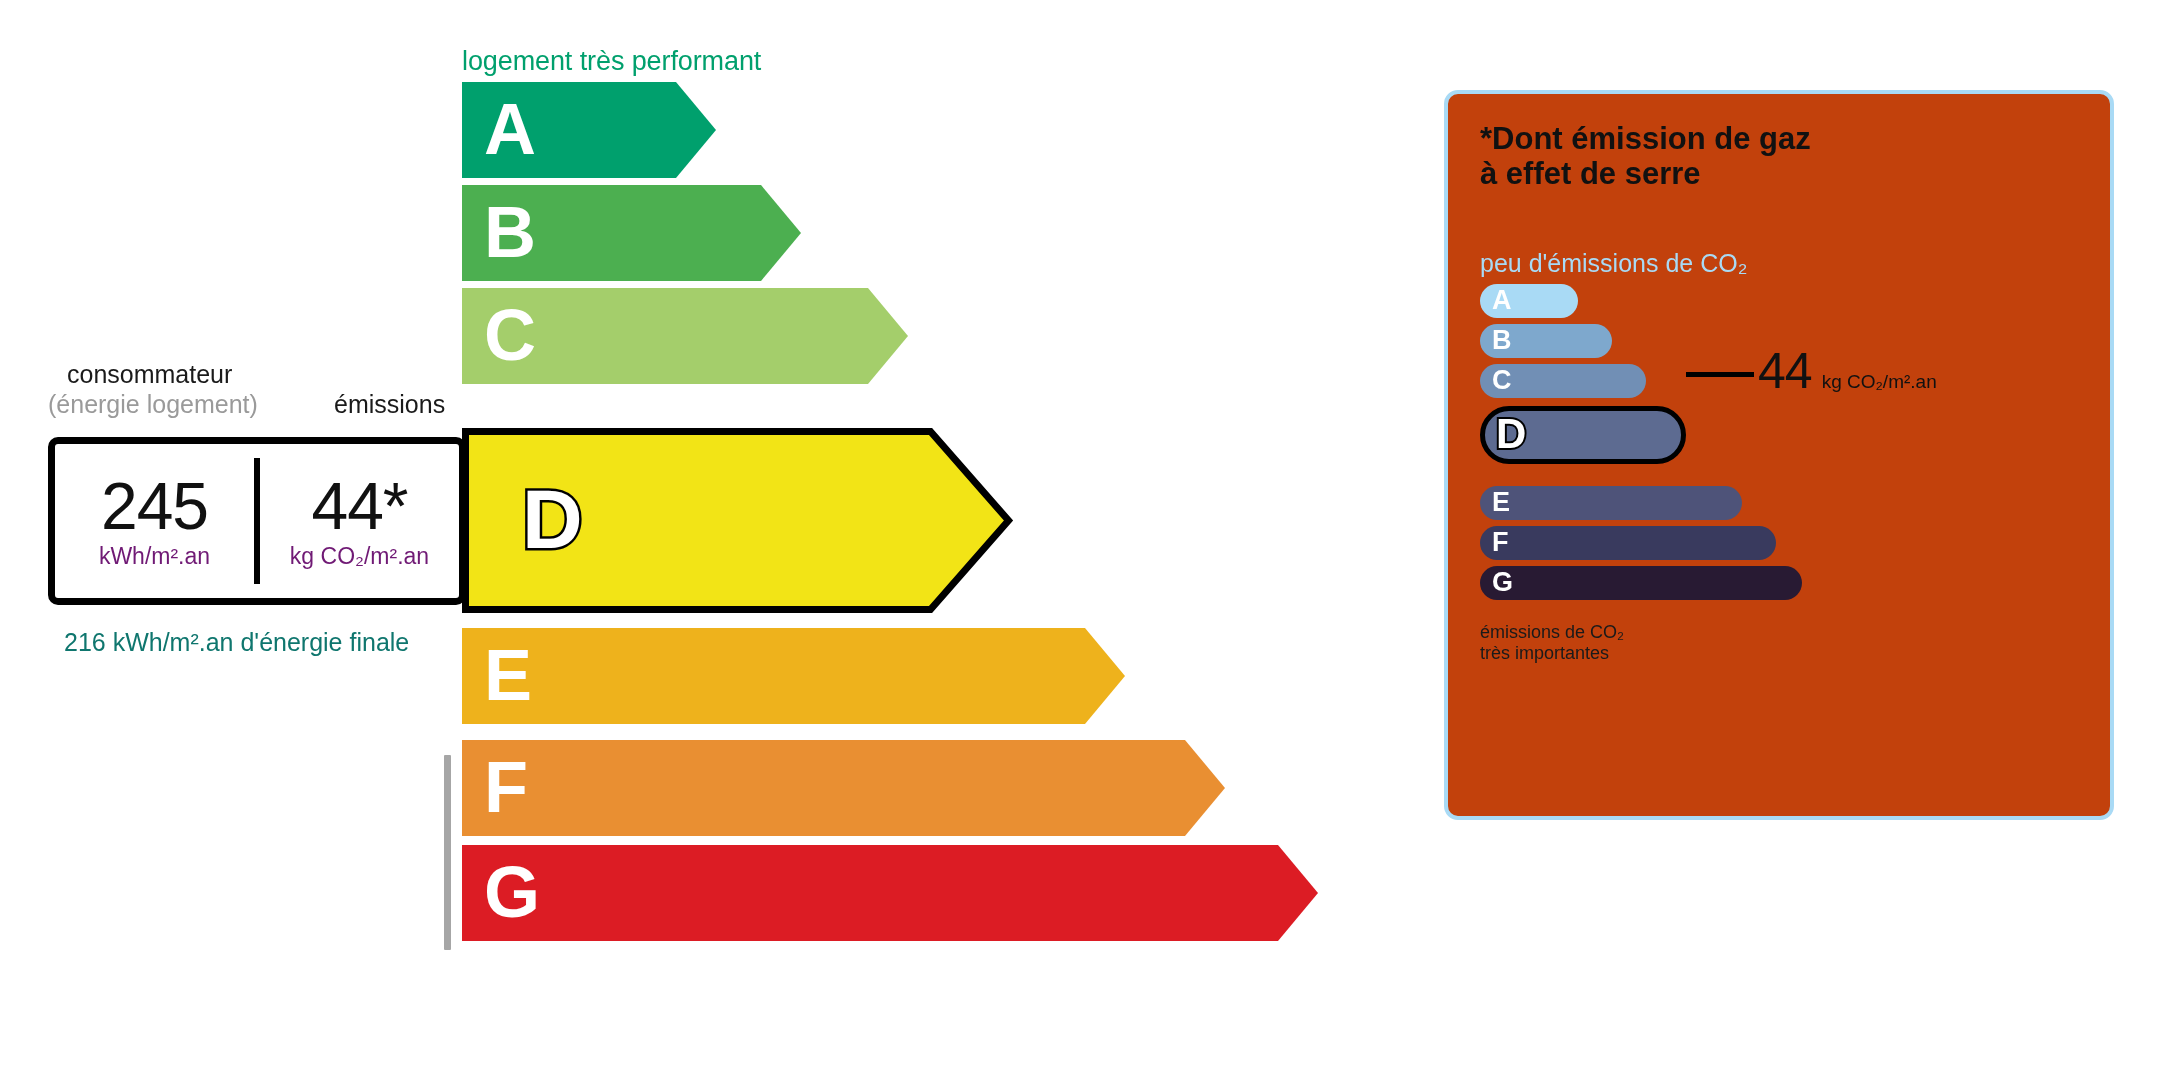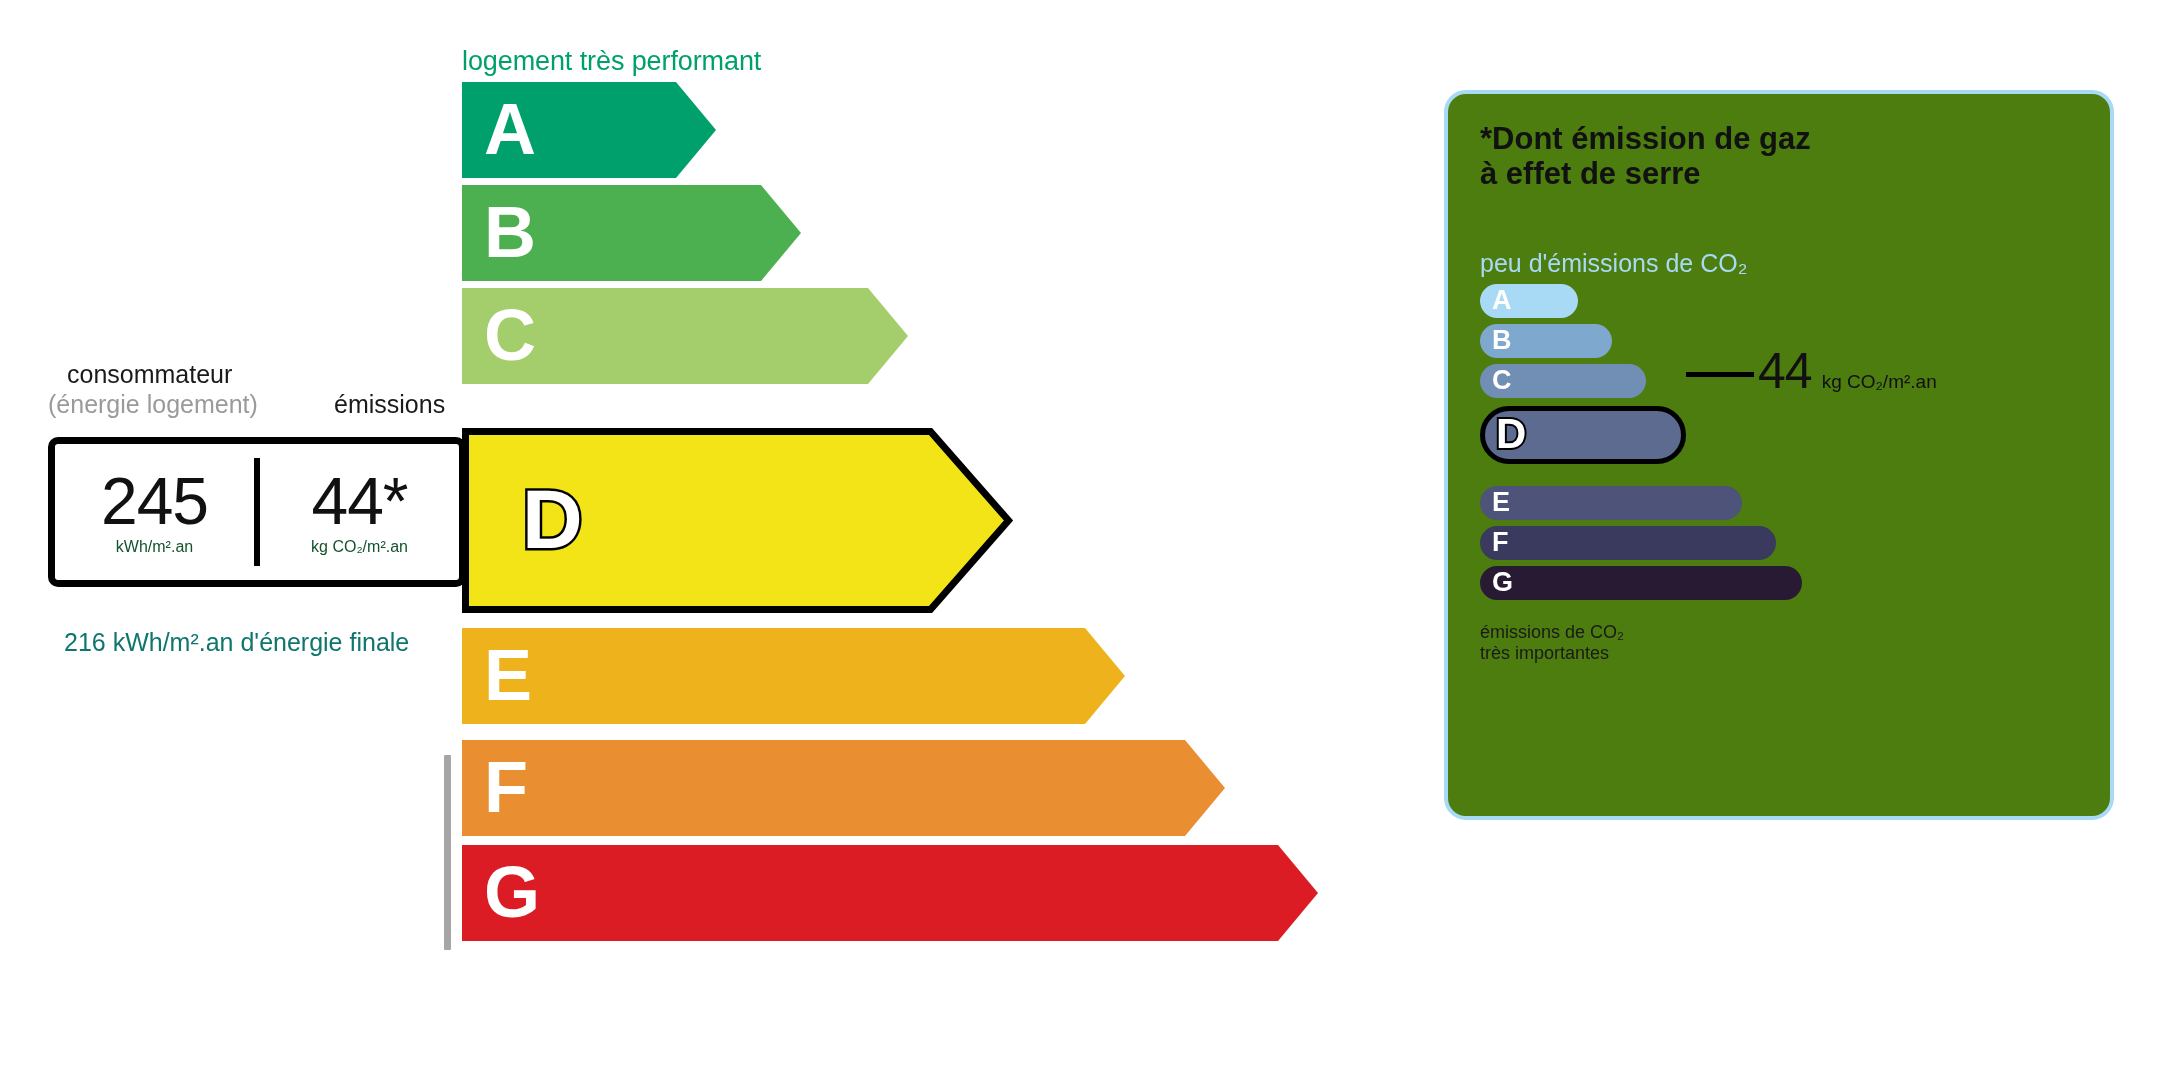--- a/index.html
+++ b/index.html
@@ -66,21 +66,21 @@
     -webkit-text-stroke: 5px #000000;
     paint-order: stroke fill;
     font-size: 84px;
     left: 26px;
   }
 
   
   #value-box {
     position: absolute;
     left: 48px; top: 437px;
-    width: 418px; height: 150px;
+    width: 418px; height: 168px;
     border: 7px solid #000000;
     border-radius: 10px;
     background: #ffffff;
     display: flex;
     z-index: 6;
   }
   .vb-cell {
     flex: 1 1 0;
     display: flex;
     flex-direction: column;
@@ -93,22 +93,22 @@
     border-left: 6px solid #000000;
     margin: 14px 0;
   }
   .vb-num {
     font-size: 66px;
     line-height: 1;
     color: #111;
     letter-spacing: -1px;
   }
   .vb-unit {
-    font-size: 16px;
-    color: #14532d;
+    font-size: 23px;
+    color: #701a75;
     margin-top: 4px;
     white-space: nowrap;
   }
 
   .vb-label {
     position: absolute;
     font-size: 25px;
     color: #1a1a1a;
     white-space: nowrap;
   }
@@ -135,22 +135,22 @@
     background: #a6a6a6;
     border-radius: 1px;
   }
 
   
   #co2-panel {
     position: absolute;
     left: 1444px; top: 90px;
     width: 670px; height: 730px;
     border: 4px solid #a9daf5;
-    border-radius: 22px;
-    background: #4d7c0f;
+    border-radius: 14px;
+    background: #c2410c;
   }
   #co2-title {
     position: absolute;
     left: 32px; top: 28px;
     font-size: 31px;
     font-weight: bold;
     line-height: 1.12;
     color: #111;
     white-space: pre-line;
   }

